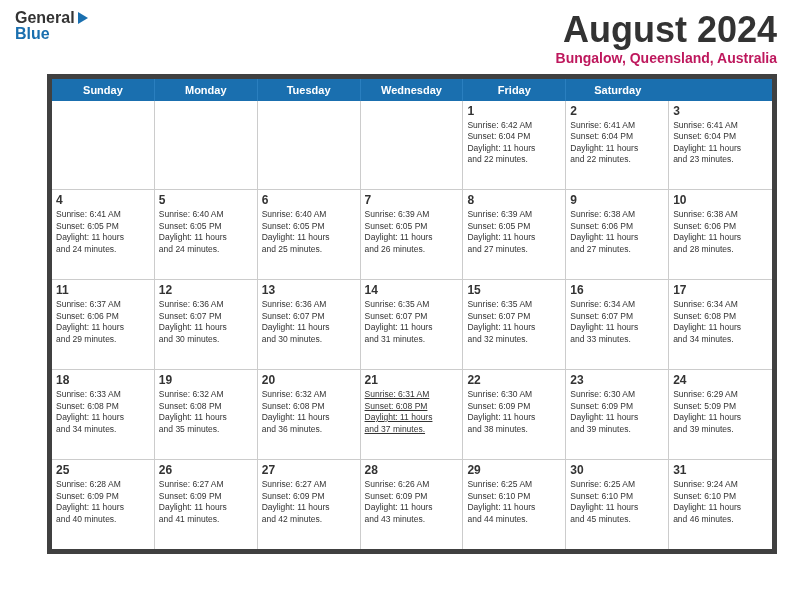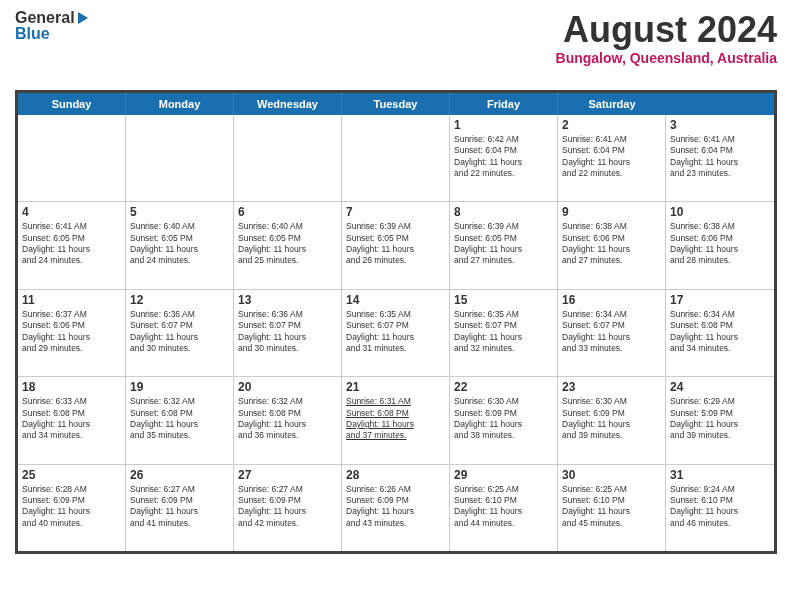--- a/index.html
+++ b/index.html
@@ -9,21 +9,20 @@
       width: 792px;
       height: 612px;
       overflow: hidden;
     }
     .page {
       width: 792px;
       height: 564px;
       padding: 10px 15px;
       display: flex;
       flex-direction: column;
-      gap: 16px;
     }
     .header {
       display: flex;
       align-items: flex-start;
       justify-content: space-between;
       margin-bottom: 8px;
     }
     .title-area {
       text-align: right;
     }
@@ -35,21 +34,22 @@
     }
     .location {
       font-size: 14px;
       color: #be185d;
       font-weight: bold;
     }
     .calendar {
       flex: 1;
       display: flex;
       flex-direction: column;
-      border: 3px solid #404040;
+      border: 5px solid #404040;
+      margin-left: 32px;
     }
     .cal-header {
       display: grid;
       grid-template-columns: repeat(7, 1fr);
       background: #1a6faf;
     }
     .cal-header-cell {
       color: #fff;
       font-size: 11px;
       font-weight: bold;
@@ -136,22 +136,22 @@
     <div class="title-area">
       <div class="month-title">August 2024</div>
       <div class="location">Bungalow, Queensland, Australia</div>
     </div>
   </div>
 
   <div class="calendar">
     <div class="cal-header" id="cal-header-row">
         <div class="cal-header-cell">Sunday</div>
         <div class="cal-header-cell">Monday</div>
+        <div class="cal-header-cell">Tuesday</div>
         <div class="cal-header-cell">Wednesday</div>
-        <div class="cal-header-cell">Tuesday</div>
         <div class="cal-header-cell">Friday</div>
         <div class="cal-header-cell">Saturday</div>
       </div>
     <div class="cal-body" id="cal-body">
         <div class="cal-row">
           <div class="cal-cell empty"></div>
           <div class="cal-cell empty"></div>
           <div class="cal-cell empty"></div>
           <div class="cal-cell empty"></div>
           <div class="cal-cell">

